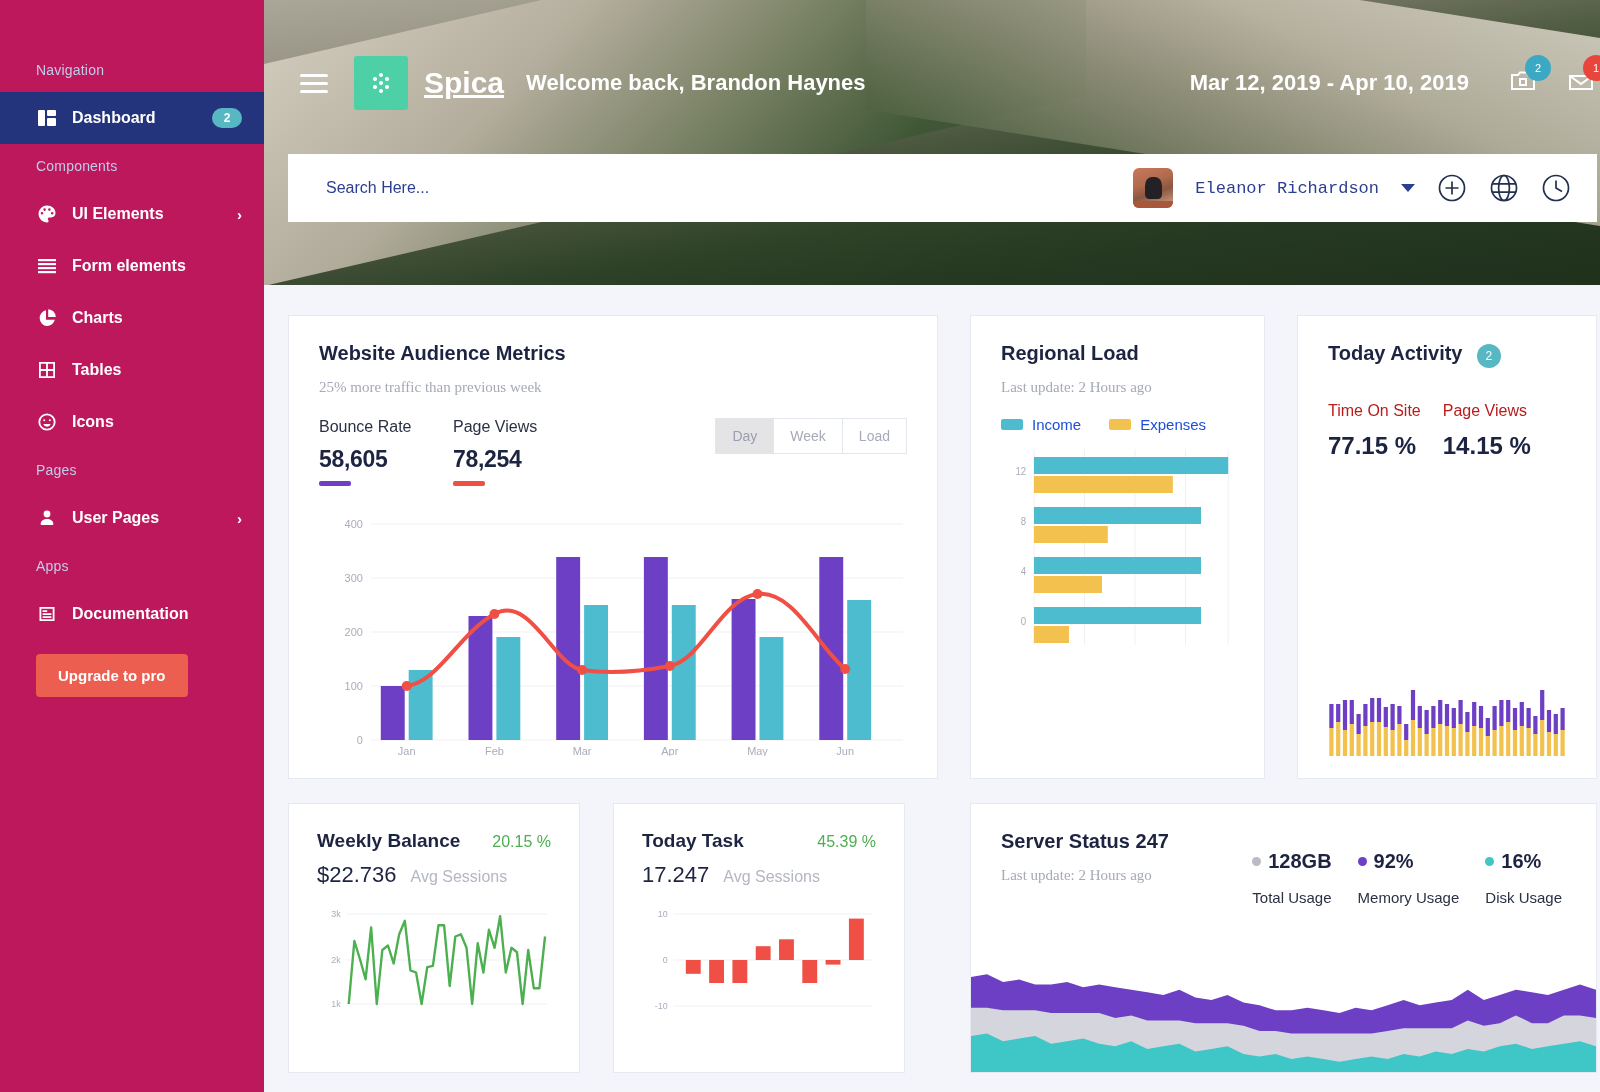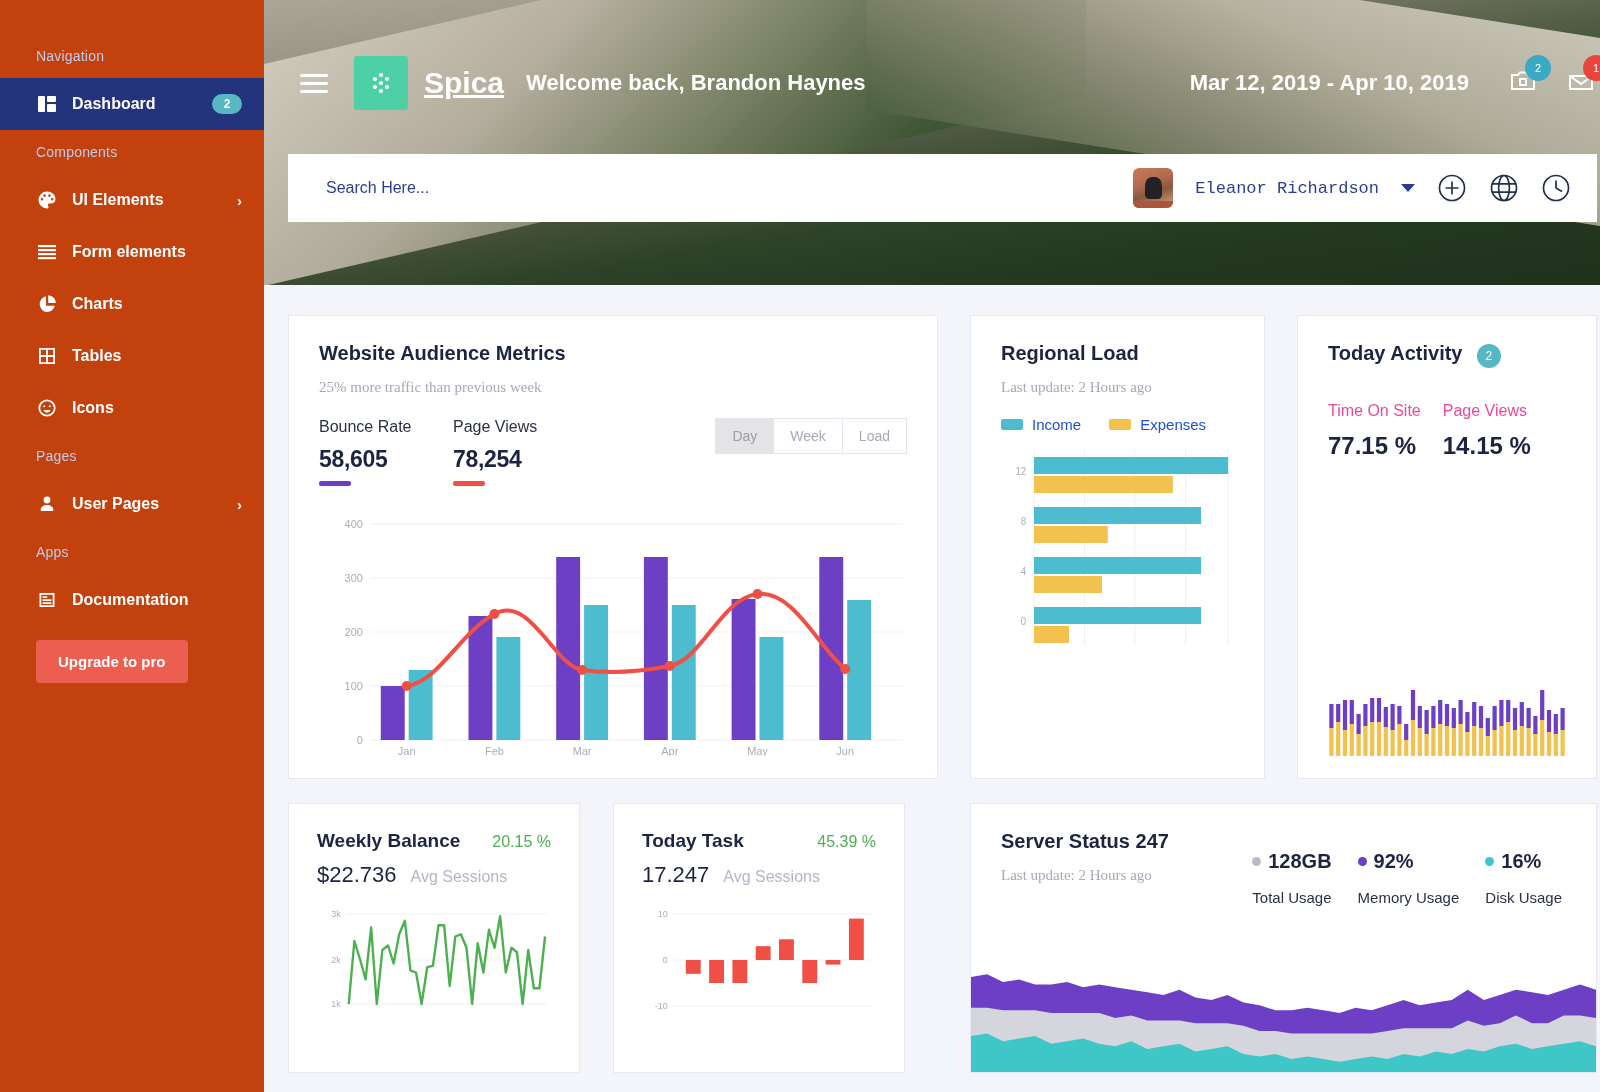--- a/index.html
+++ b/index.html
@@ -7,22 +7,22 @@
   body {
     font-family:"Liberation Sans", sans-serif;
     background:#f4f5fa;
     color:#262b43;
   }
   .app { display:flex; width:1600px; height:1092px; }
 
   
   .sidebar {
     width:264px; flex:0 0 264px;
-    background:#c2410c;
-    padding-top:34px;
+    background:#be185d;
+    padding-top:48px;
     position:relative; z-index:5;
   }
   .nav-section {
     color:#c3cbe8; font-size:14px; padding:14px 0 14px 36px; letter-spacing:.2px;
   }
   .nav-item {
     display:flex; align-items:center; gap:14px;
     padding:15px 22px 15px 36px;
     color:#ffffff; font-size:16px; font-weight:bold;
     cursor:pointer; position:relative;
@@ -158,21 +158,21 @@
   .reg-chart { margin-top:16px; height:200px; }
 
   
   .act-card { grid-column:3; grid-row:1; display:flex; flex-direction:column; }
   .title-badge {
     display:inline-flex; align-items:center; justify-content:center;
     background:#57b8c4; color:#fff; font-size:12px;
     width:24px; height:24px; border-radius:50%; margin-left:10px; vertical-align:middle;
   }
   .act-stats { display:flex; gap:22px; margin-top:34px; }
-  .act-stat-label { font-size:16px; color:#ec4899; }
+  .act-stat-label { font-size:16px; color:#b91c1c; }
   .act-stat-value { font-size:24px; font-weight:bold; color:#1d2442; margin-top:12px; }
   .act-spark { margin-top:auto; height:100px; }
   .small-row { display:flex; gap:33px; grid-column:1; grid-row:2; }
   .mini-card { background:#fff; border:1px solid #e7e9f2; width:292px; padding:26px 28px 18px 28px; }
   .mini-head { display:flex; align-items:baseline; }
   .mini-title { font-size:19px; font-weight:bold; color:#1d2442; }
   .mini-pct { margin-left:auto; font-size:16px; color:#4caf50; }
   .mini-sub { display:flex; align-items:baseline; gap:14px; margin-top:10px; }
   .mini-val { font-size:22px; color:#1d2442; }
   .mini-avg { font-size:16px; color:#b3b6c4; }

